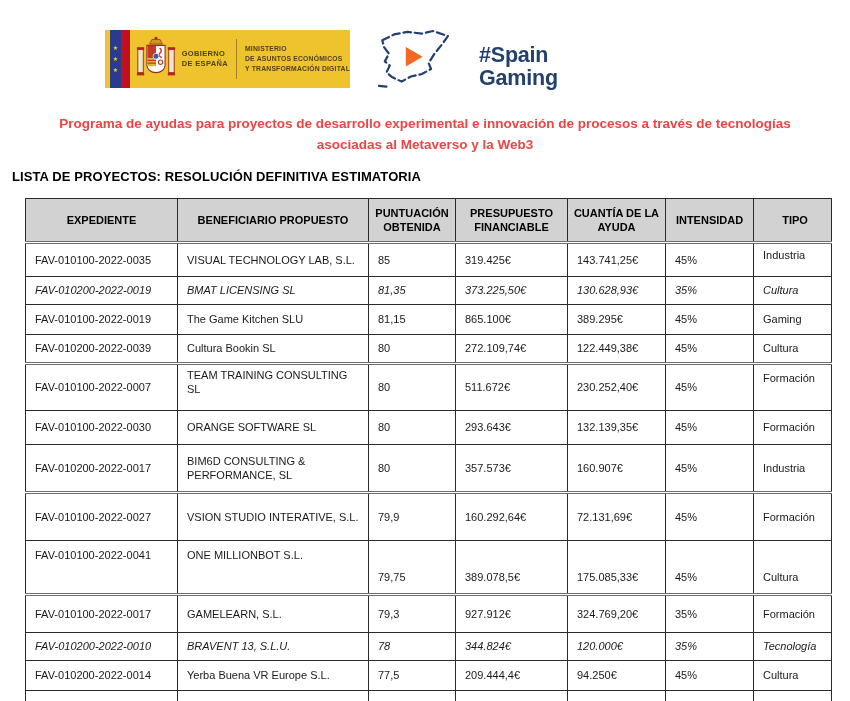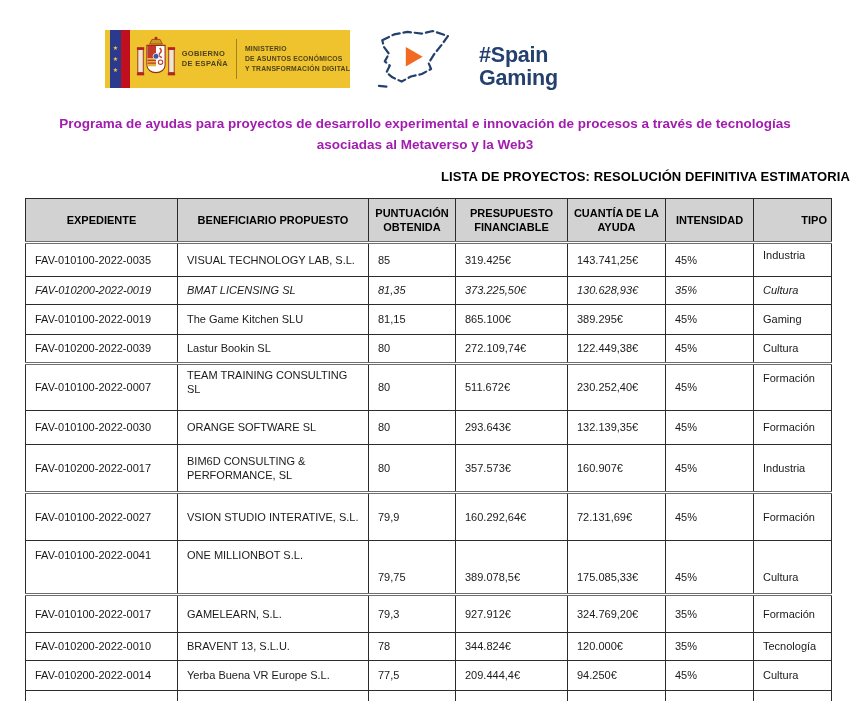--- a/index.html
+++ b/index.html
@@ -29,46 +29,46 @@
   .avs-logo{position:absolute;left:372px;top:26px;display:flex;align-items:flex-end;gap:9px;}
   .avs-text{font-size:21.5px;font-weight:bold;color:var(--navy,#23406F);
     line-height:23px;letter-spacing:-.2px;white-space:nowrap;}
   .spain-map{display:block;}
   .spain-map .outline{fill:none;stroke:var(--navy,#23406F);stroke-width:2.6;
     stroke-dasharray:9 4.5;stroke-linejoin:round;stroke-linecap:round;}
   .spain-map .play{fill:var(--orange,#F26A21);}
 
   
   .title{margin:0;padding-top:113px;text-align:center;font-size:13.5px;font-weight:bold;
-    line-height:21px;color:#a21caf;}
+    line-height:21px;color:#ef4444;}
   .title .tline{display:block;white-space:nowrap;}
-  .subtitle{margin:14px 0 0 0;text-align:right;font-size:13px;font-weight:bold;color:#000;
+  .subtitle{margin:14px 0 0 12px;text-align:left;font-size:13px;font-weight:bold;color:#000;
     letter-spacing:.1px;}
 
   
   table{border-collapse:collapse;table-layout:fixed;margin:14px 0 0 25px;width:806px;
     font-size:11px;}
   th,td{border:1px solid #2b2b2b;overflow:hidden;}
   thead tr{height:44px;}
   th{background:var(--thead-bg,#D2D2D2);font-weight:bold;text-align:center;
     vertical-align:middle;padding:2px 4px;line-height:1.3;color:#000;}
-  th.col-tipo{text-align:right;padding-left:9px;}
+  th.col-tipo{text-align:center;padding-left:9px;}
   td{padding:2px 4px 2px 9px;line-height:1.3;vertical-align:middle;white-space:nowrap;}
   td.col-beneficiario{white-space:pre-line;}
   tbody tr{height:29px;}
   tbody tr:nth-child(1){height:34px;}
   tbody tr:nth-child(2){height:28px;font-style:italic;}
   tbody tr:nth-child(3){height:30px;}
   tbody tr:nth-child(5){height:47px;}
   tbody tr:nth-child(6){height:34px;}
   tbody tr:nth-child(7){height:48px;}
   tbody tr:nth-child(8){height:48px;}
   tbody tr:nth-child(9){height:54px;}
   tbody tr:nth-child(10){height:38px;}
-  tbody tr:nth-child(11){height:28px;}
+  tbody tr:nth-child(11){height:28px;font-style:italic;}
   tbody tr:nth-child(12){height:30px;}
   tbody tr.partial{height:12px;}
   
   thead tr{border-bottom:3px double #6f6f6f;margin-top:12px;}
   tbody tr:nth-child(5),tbody tr:nth-child(8),tbody tr:nth-child(10){border-top:3px double #6f6f6f;}
   
   tbody tr:nth-child(1) .col-tipo{vertical-align:top;padding-top:4px;}
   tbody tr:nth-child(5) .col-beneficiario{vertical-align:top;padding-top:3px;}
   tbody tr:nth-child(5) .col-tipo{vertical-align:top;padding-top:6px;}
   tbody tr:nth-child(9) .col-expediente,
@@ -182,21 +182,21 @@
           <td class="col-expediente">FAV-010100-2022-0019</td>
           <td class="col-beneficiario">The Game Kitchen SLU</td>
           <td class="col-puntuacion">81,15</td>
           <td class="col-presupuesto">865.100€</td>
           <td class="col-cuantia">389.295€</td>
           <td class="col-intensidad">45%</td>
           <td class="col-tipo">Gaming</td>
         </tr>
         <tr>
           <td class="col-expediente">FAV-010200-2022-0039</td>
-          <td class="col-beneficiario">Lastur Bookin SL</td>
+          <td class="col-beneficiario">Cultura Bookin SL</td>
           <td class="col-puntuacion">80</td>
           <td class="col-presupuesto">272.109,74€</td>
           <td class="col-cuantia">122.449,38€</td>
           <td class="col-intensidad">45%</td>
           <td class="col-tipo">Cultura</td>
         </tr>
         <tr>
           <td class="col-expediente">FAV-010100-2022-0007</td>
           <td class="col-beneficiario">TEAM TRAINING CONSULTING
 SL</td>

